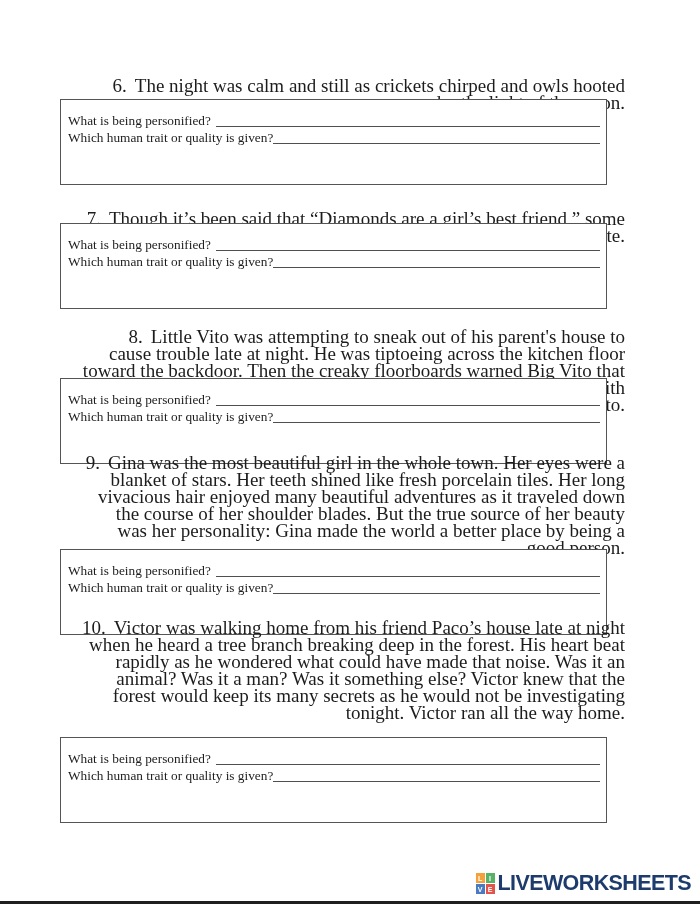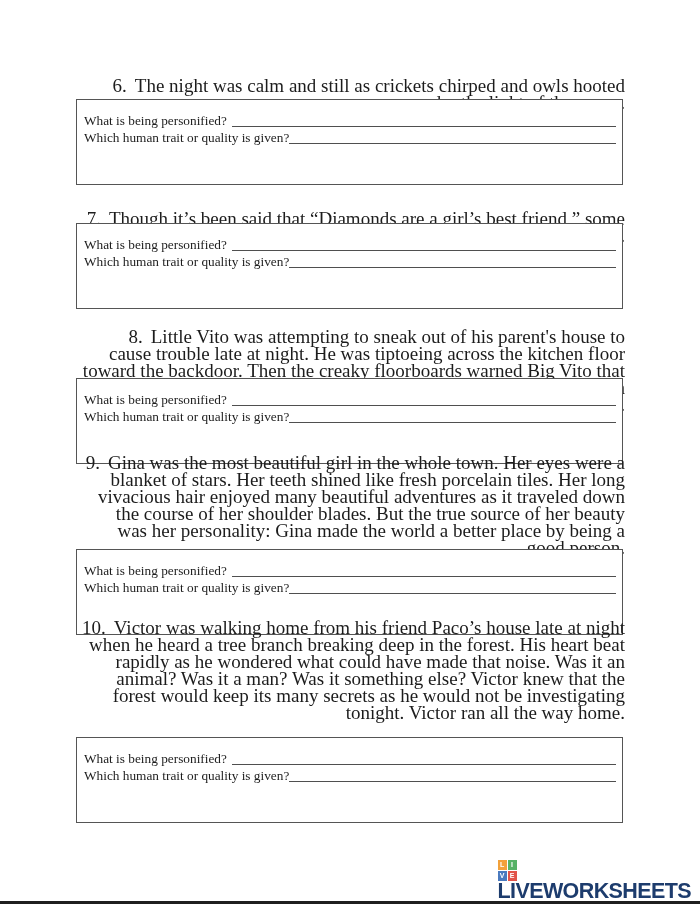--- a/index.html
+++ b/index.html
@@ -15,38 +15,38 @@
   }
   .qnum { margin-right:8px; }
   #q6  { top:77px; }
   #q7  { top:210px; }
   #q8  { top:328px; }
   #q9  { top:454px; }
   #q10 { top:619px; }
 
   
   .abox {
-    position:absolute; left:76px; width:547px; height:86px;
+    position:absolute; left:60px; width:547px; height:86px;
     border:1px solid #555555; box-sizing:border-box;
     padding:0 6px 13px 7px; background:#ffffff;
   }
   #box6  { top:99px; }
   #box7  { top:223px; }
   #box8  { top:378px; }
   #box9  { top:549px; }
   #box10 { top:737px; }
 
   .arow { display:flex; align-items:flex-end; height:17px; font-size:13.3px; line-height:17px; }
   .arow.first  { margin-top:12px; }
   .arow.second { }
   .fill-line { flex:1; border-bottom:1px solid #4f4f4f; margin-bottom:2px; height:1px; }
   .fill-line.gap { margin-left:5px; }
 
   
-  .footer { position:absolute; right:9px; bottom:2px; display:flex; align-items:flex-start;flex-direction:column; }
+  .footer { position:absolute; right:9px; bottom:10px; display:flex; align-items:flex-end; }
   .logo-grid {
     display:grid; grid-template-columns:9px 9px; grid-auto-rows:10px;
     gap:1px; margin-right:3px;
   }
   .tile {
     color:#ffffff; font-family:"Liberation Sans", sans-serif; font-weight:bold;
     font-size:7px; line-height:1; display:flex; align-items:center; justify-content:center;
   }
   .brand {
     font-family:"Liberation Sans", sans-serif; font-weight:bold;

